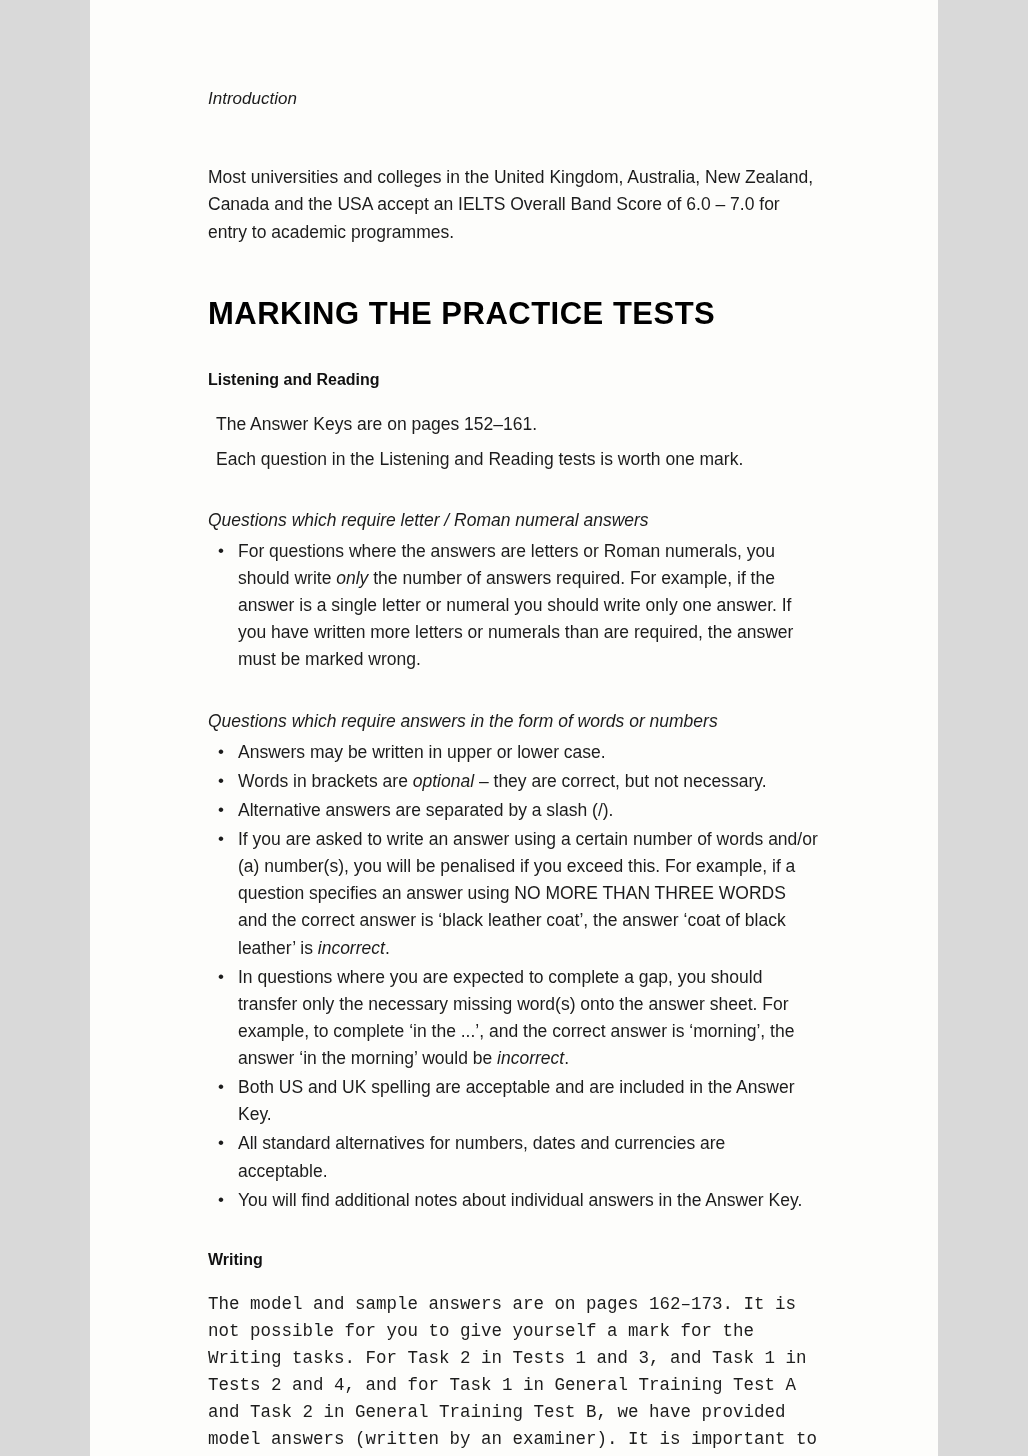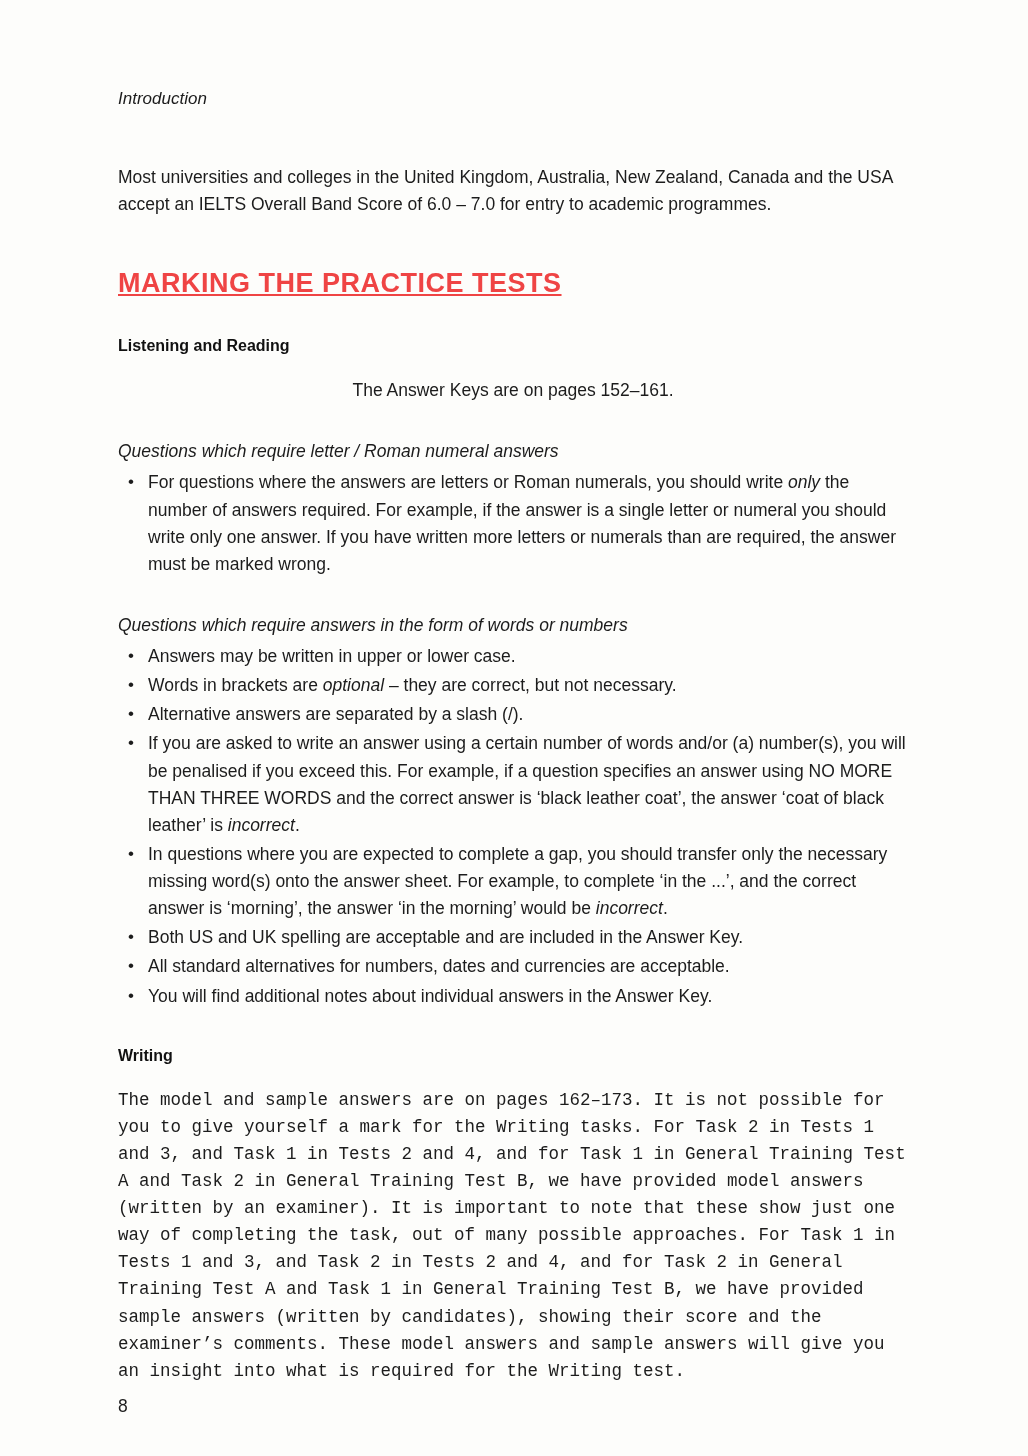--- a/index.html
+++ b/index.html
@@ -2,57 +2,55 @@
 <html><head>
 <meta charset="utf-8">
 <style>
   html, body {
     margin: 0;
     padding: 0;
     background: #d9d9d9;
   }
   .page {
     position: relative;
-    width: 1028px;
+    width: 848px;
     height: 1456px;
     margin: 0 auto;
     box-sizing: border-box;
     background: #fdfdfb;
     color: #1c1c1c;
     font-family: "Liberation Sans", "DejaVu Sans", sans-serif;
     font-size: 17.5px;
     line-height: 1.55;
     padding: 86px 120px 38px 118px;
     overflow: hidden;
   }
   .running-header {
     font-style: italic;
     font-size: 17px;
     margin: 0 0 52px 0;
   }
   .intro-para {
     margin: 12px 0 44px 0;
   }
   h1.main-heading {
-    font-size: 27px;
+    font-size: 31px;
     font-weight: bold;
     letter-spacing: 0.5px;
     margin: 0 0 30px 0;
-    color: #ef4444;
-    text-decoration: underline;
+    color: #000000;
   }
   h2.section-heading {
     font-size: 16px;
     font-weight: bold;
     margin: 0 0 18px 0;
     color: #111;
   }
   .tight-lines p {
     margin: 8px;
-    text-align: center;
   }
   .tight-lines {
     margin: 0 0 34px 0;
   }
   .sub-heading {
     font-style: italic;
     margin: 0 0 4px 0;
   }
   ul.bullet-list {
     margin: 0 0 34px 0;
@@ -92,20 +90,21 @@
 
   <p class="intro-para">Most universities and colleges in the United Kingdom, Australia, New Zealand, Canada and the USA accept an IELTS Overall Band Score of 6.0 – 7.0 for entry to academic programmes.</p>
 
   <h1 class="main-heading">MARKING THE PRACTICE TESTS</h1>
 
   <section>
     <h2 class="section-heading">Listening and Reading</h2>
 
     <div class="tight-lines">
       <p>The Answer Keys are on pages 152–161.</p>
+      <p>Each question in the Listening and Reading tests is worth one mark.</p>
     </div>
 
     <p class="sub-heading">Questions which require letter / Roman numeral answers</p>
 
     <ul class="bullet-list">
       <li><span>For questions where the answers are letters or Roman numerals, you should write </span><em>only</em><span> the number of answers required. For example, if the answer is a single letter or numeral you should write only one answer. If you have written more letters or numerals than are required, the answer must be marked wrong.</span></li>
     </ul>
 
     <p class="sub-heading">Questions which require answers in the form of words or numbers</p>
 

